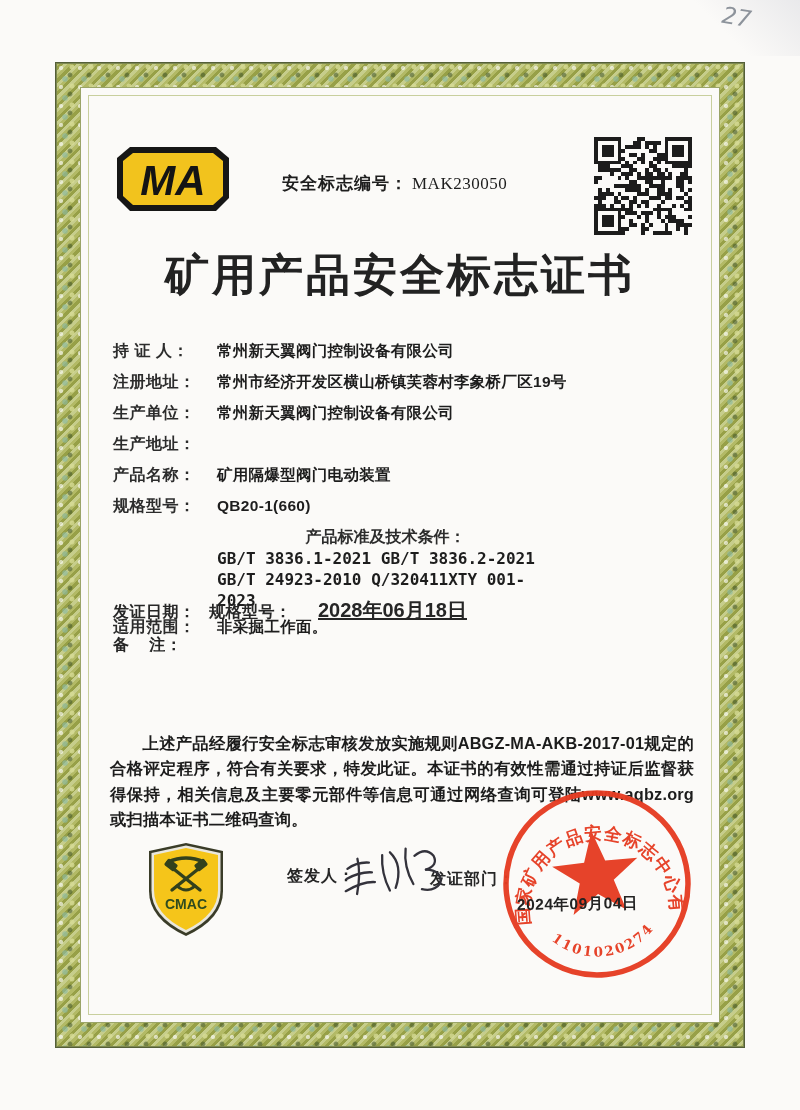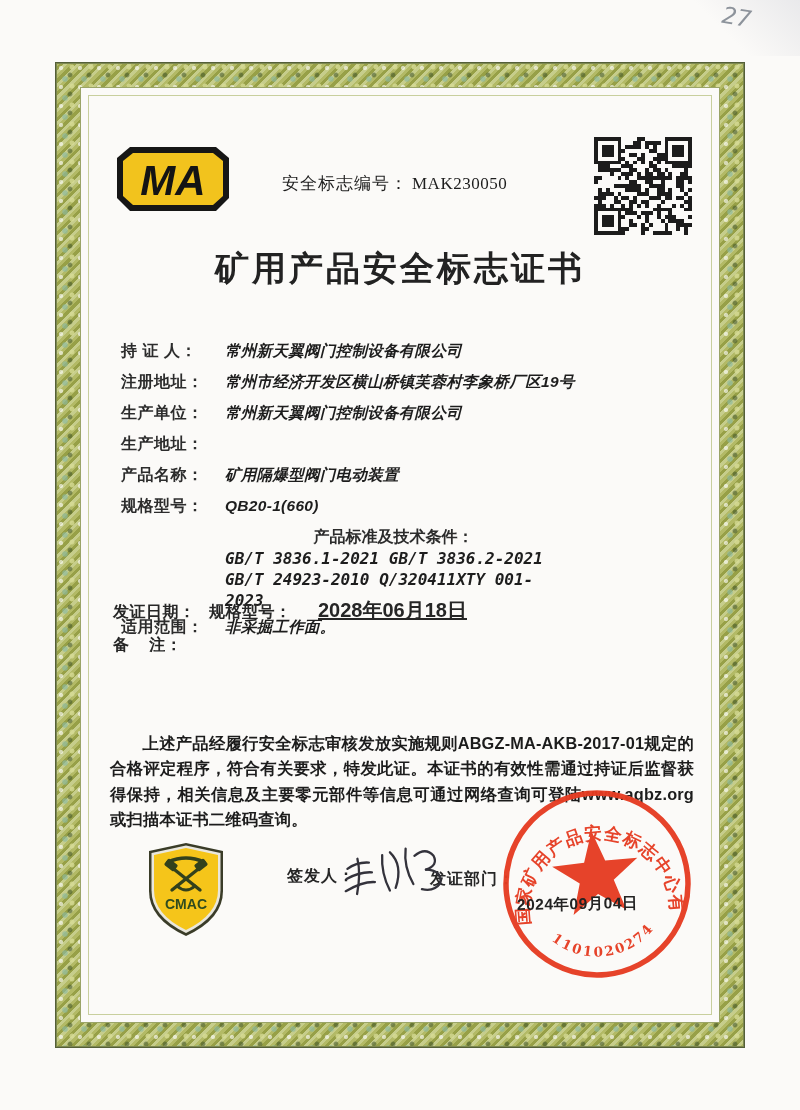--- a/index.html
+++ b/index.html
@@ -20,32 +20,32 @@
       radial-gradient(circle at 9px 16px, rgba(140,185,160,.65) 2.2px, transparent 3.4px),
       radial-gradient(circle at 16px 4px, rgba(215,220,150,.8) 2px, transparent 3px),
       repeating-linear-gradient(135deg,#b3ba66 0 3px,#97a047 3px 6px,#c6cd8b 6px 9px);
     background-size:19px 19px,19px 19px,19px 19px,19px 19px,auto;}
   .frame-inner{position:absolute;left:24px;top:24px;right:24px;bottom:24px;
     background:#fbfaf8;border:1px solid #9aa468;}
   .frame-line{position:absolute;left:7px;top:7px;right:7px;bottom:7px;border:1px solid #c8cf9e;}
 
   .ma-logo{position:absolute;left:116px;top:146px;}
   .cert-no{position:absolute;left:282px;top:172px;font-size:17px;color:#1e1e1e;}
-  .cert-no .lbl{font-weight:400;letter-spacing:1px;}
+  .cert-no .lbl{font-weight:700;letter-spacing:1px;}
   .cert-no .val{font-family:"Liberation Serif",serif;letter-spacing:.5px;padding-left:4px;}
   .qr{position:absolute;left:594px;top:137px;}
 
   .title{position:absolute;left:0;width:800px;top:246px;text-align:center;
-    font-size:34px;font-weight:800;letter-spacing:3px;color:#222;}
-
-  .fields{position:absolute;left:113px;top:341px;width:548px;margin-left:8px;}
+    font-size:44px;font-weight:800;letter-spacing:3px;color:#222;}
+
+  .fields{position:absolute;left:113px;top:341px;width:548px;}
   .row{display:flex;align-items:baseline;margin-bottom:10px;min-height:21px;}
   .f-label{flex:none;width:96px;font-weight:700;font-size:16px;color:#2c2c2c;
     letter-spacing:.5px;white-space:pre;}
-  .f-value{padding-left:8px;font-weight:700;font-size:15.5px;color:#1d1d1d;letter-spacing:.3px;font-style:italic;}
+  .f-value{padding-left:8px;font-weight:700;font-size:15.5px;color:#1d1d1d;letter-spacing:.3px;}
   .row-std{align-items:center;margin-bottom:6px;margin-top:2px;flex-direction:column;}
   .row-std .f-label{width:163px;letter-spacing:0;}
   .row-std .f-value{width:340px;padding-left:0;line-height:21px;
     font-family:"DejaVu Sans Mono","Liberation Mono",monospace;font-size:16px;letter-spacing:0;}
 
   .dates-row{position:absolute;left:113px;top:597px;display:flex;align-items:baseline;width:600px;}
   .d-label{flex:none;width:96px;font-weight:700;font-size:16px;letter-spacing:.5px;}
   .d-val1{flex:none;width:182px;padding-left:8px;font-weight:700;font-size:15.5px;}
   .d-label2{flex:none;width:97px;font-weight:700;font-size:16px;letter-spacing:.5px;}
   .d-val2{padding-left:12px;font-weight:700;font-size:20px;text-decoration:underline;}

